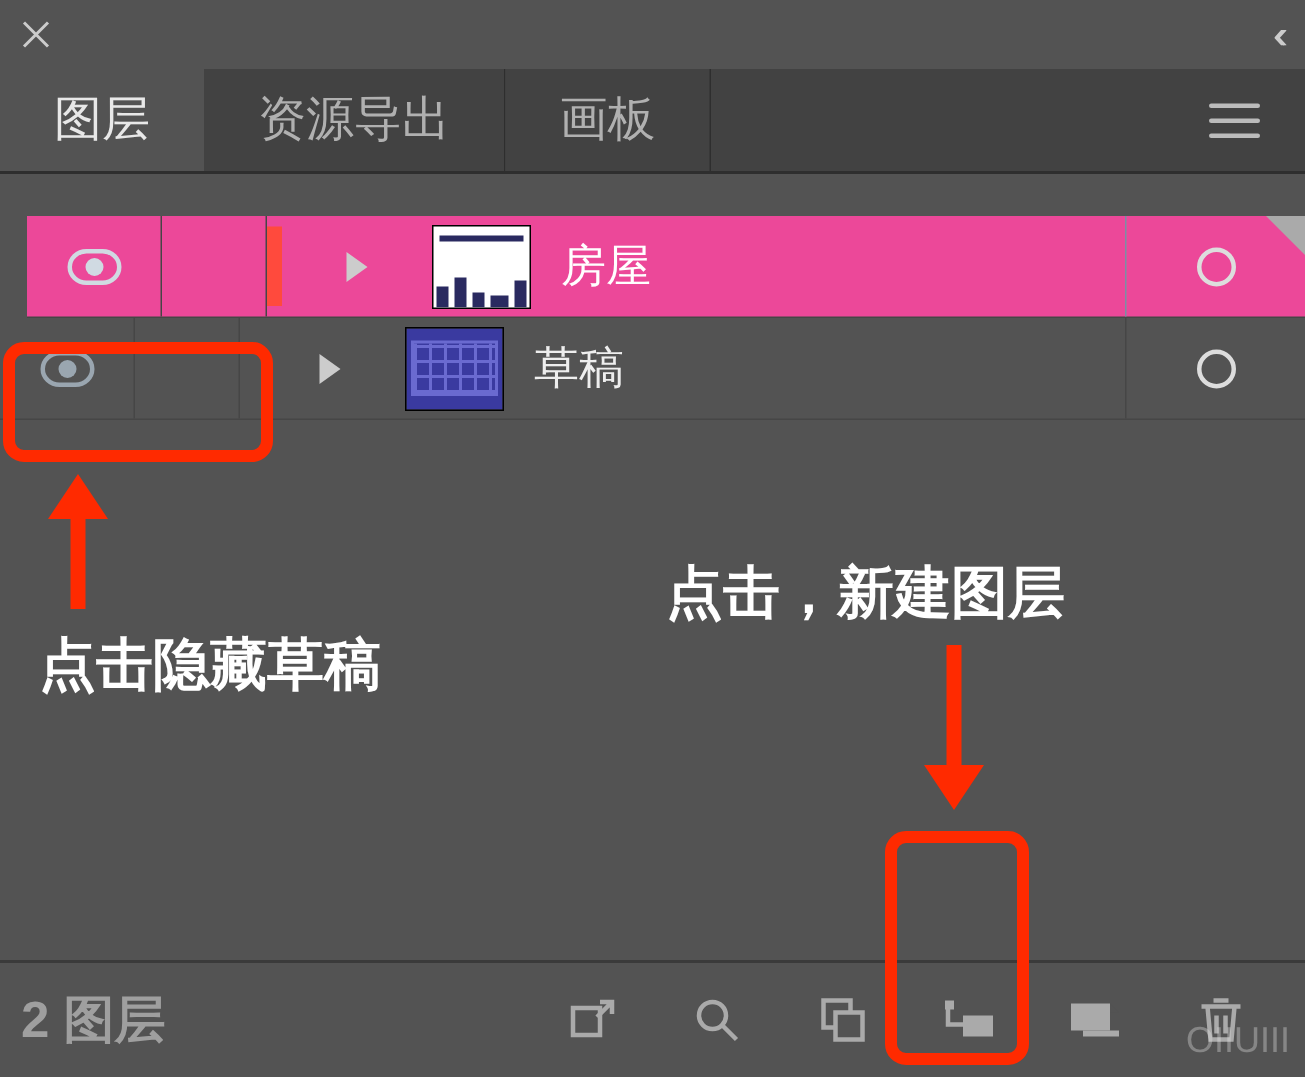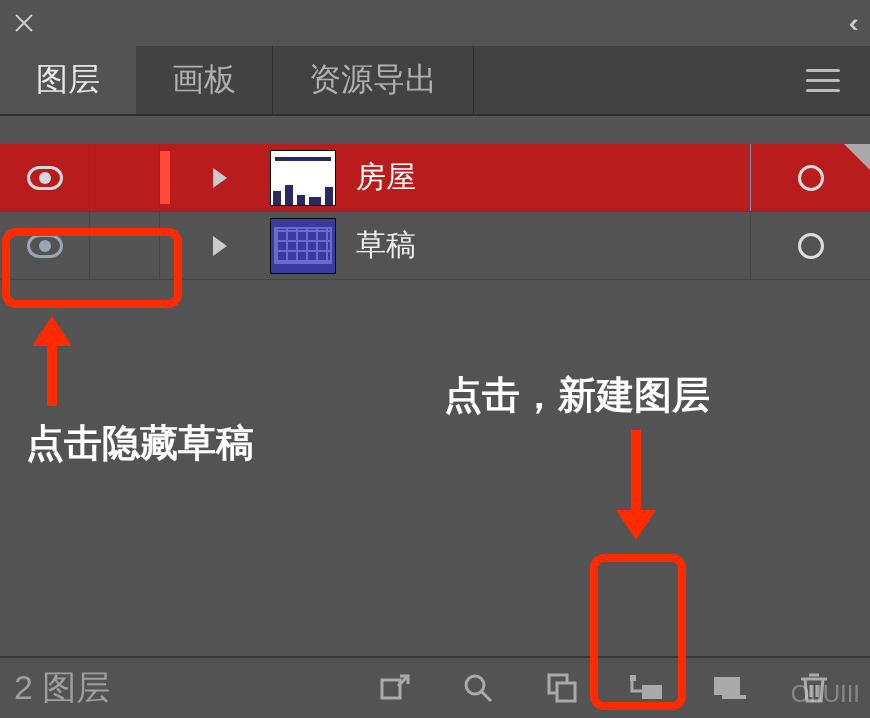--- a/index.html
+++ b/index.html
@@ -59,21 +59,21 @@
   .layers-area {
     padding: 28px 0 0 0;
   }
   .layer-row {
     height: 68px;
     display:flex;
     align-items:center;
     border-bottom:1px solid #464646;
     position:relative;
   }
-  .layer-row.selected { background:#b91c1c; }
+  .layer-row.selected { background:#ec4899;margin-left:18px; }
   .vis-cell {
     width: 90px;
     height:100%;
     display:flex;
     align-items:center;
     justify-content:center;
     border-right:1px solid #464646;
   }
   .lock-cell {
     width: 70px;
@@ -164,26 +164,27 @@
     border-radius:50%;
     top:50%;left:50%;
     transform:translate(-50%,-50%);
   }
   .layer-row.selected .eye{border-color:#d0dae2;}
   .layer-row.selected .eye::after{background:#d0dae2;}
 
   .bottombar {
     position:absolute;
     bottom:0;left:0;right:0;
-    height:62px;
+    height:78px;
     border-top:2px solid #3a3a3a;
     display:flex;
     align-items:center;
     padding: 0 14px;
     gap: 0;
+    font-weight: bold;
   }
   .layer-count {
     font-size: 34px;
     color:#9f9f9f;
     margin-right: 40px;
   }
   .bb-icon {
     width: 84px;
     height:100%;
     display:flex;
@@ -248,22 +249,22 @@
   <div class="close-x">
     <svg width="24" height="24" viewBox="0 0 24 24">
         <path d="M4 4 L20 20 M20 4 L4 20" stroke="#ccc" stroke-width="2" fill="none"></path>
       </svg>
   </div>
   <div class="collapse-arrows">‹‹</div>
 </div>
 
 <div class="tabs">
   <div class="tab active">图层</div>
+  <div class="tab">资源导出</div>
   <div class="tab">画板</div>
-  <div class="tab">资源导出</div>
   <div class="tab-spacer">
     <div class="hamburger">
         <span></span>
         <span></span>
         <span></span>
       </div>
   </div>
 </div>
 
 <div class="layers-area">

